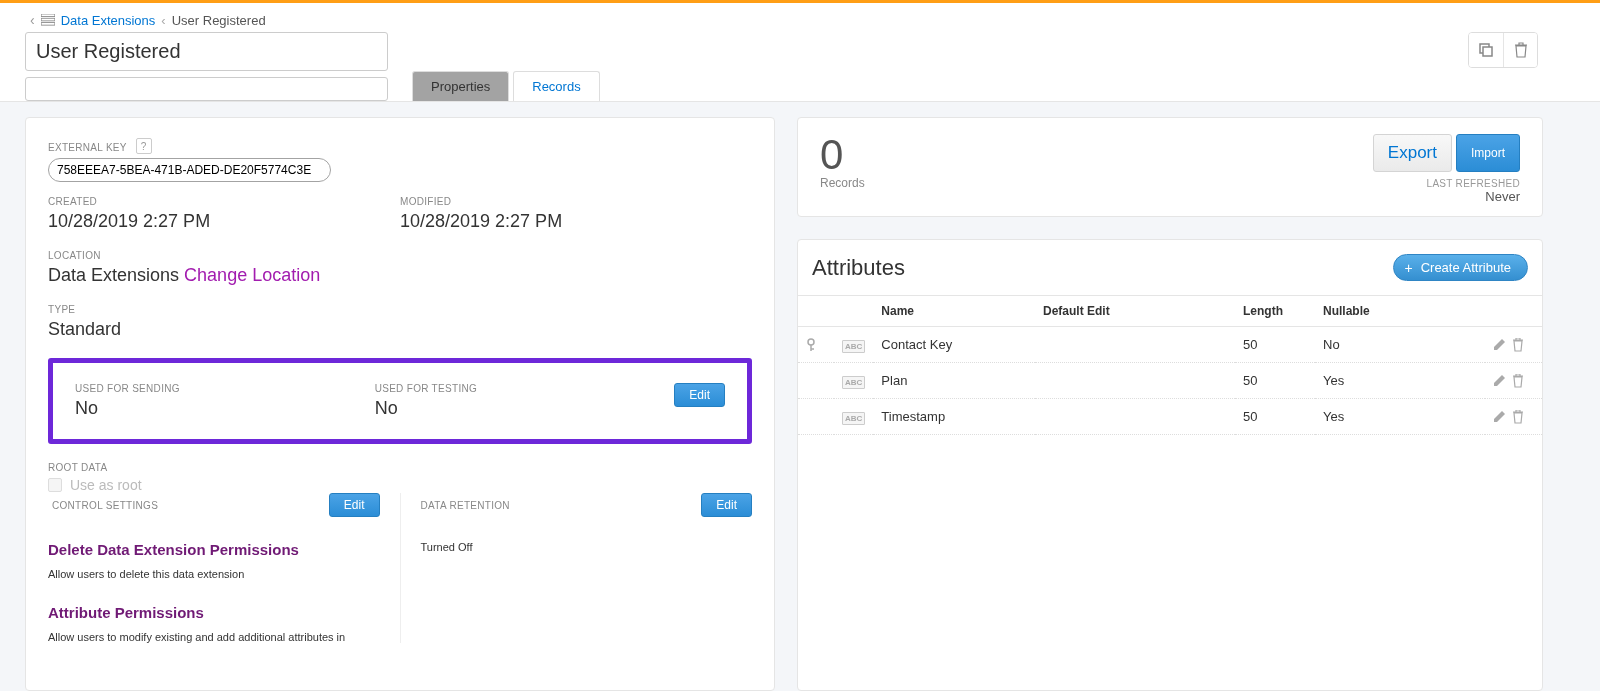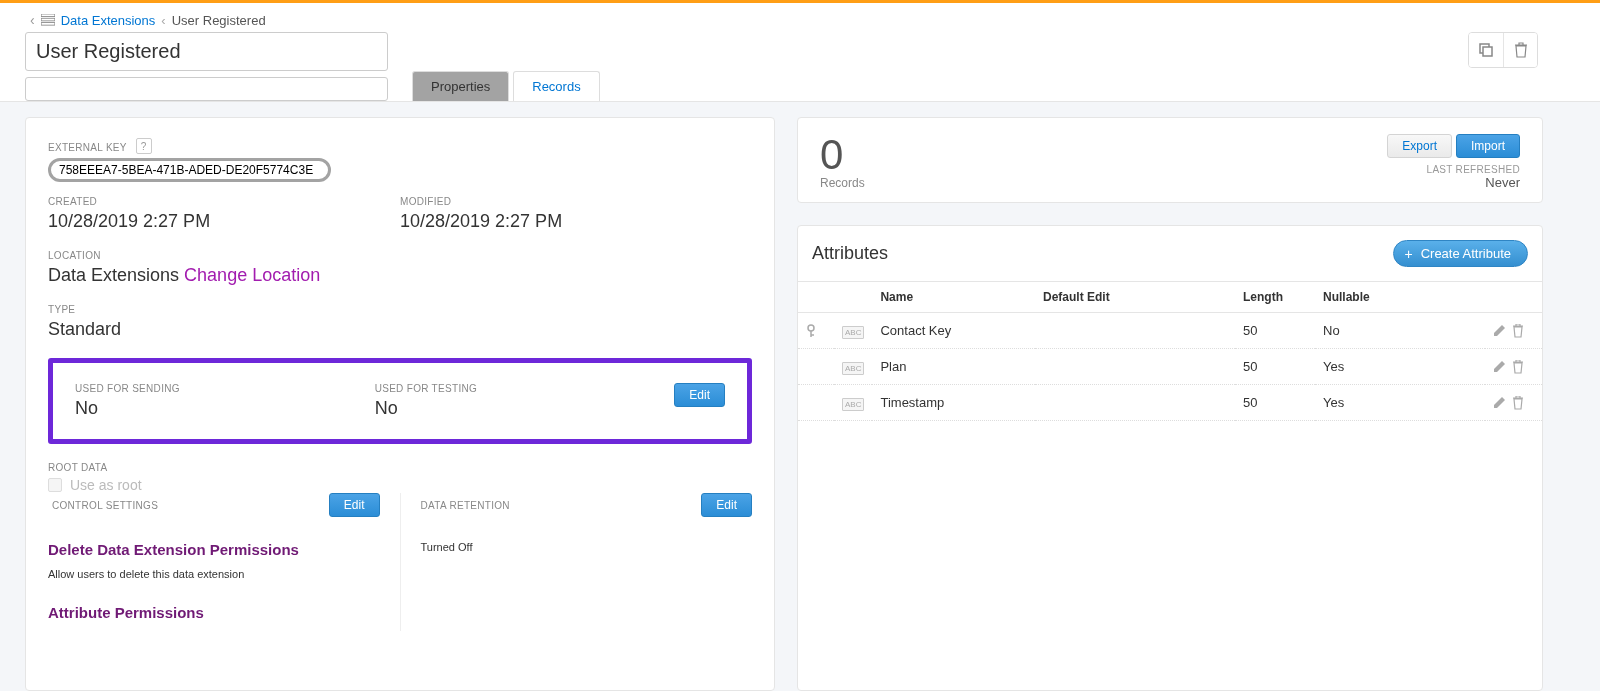--- a/index.html
+++ b/index.html
@@ -33,34 +33,34 @@
     .content-row { display: flex; gap: 22px; padding: 15px 25px 0 25px; flex: 1; min-height: 0; background: #f4f6f9; border-top: 1px solid #e5e5e5; }
     
     .left-panel { width: 750px; background: #fff; border: 1px solid #e5e5e5; border-radius: 4px; padding: 20px 22px; overflow: hidden; }
     
     .field-label { font-size: 10px; color: #888; letter-spacing: 0.3px; text-transform: uppercase; margin-bottom: 4px; }
     .field-value { font-size: 18px; color: #333; margin-bottom: 18px; }
     
     .help-badge { display: inline-flex; width: 16px; height: 16px; border: 1px solid #ccc; border-radius: 2px; color: #999; font-size: 10px; align-items: center; justify-content: center; margin-left: 6px; vertical-align: 1px; }
     
     .ext-key-row { margin-bottom: 14px; }
-    .ext-key-input { width: 283px; height: 24px; border: 3px solid #a3a3a3; border-radius: 12px; padding: 3px 8px; font-size: 12px; }
+    .ext-key-input { width: 283px; height: 24px; border: 1px solid #a3a3a3; border-radius: 12px; padding: 3px 8px; font-size: 12px; }
     
     .two-col { display: flex; }
     .two-col > div { flex: 1; }
     
     .link { color: #a21caf; cursor: pointer; }
     
     .inset-box { border: 5px solid #6d28d9; border-radius: 3px; padding: 20px 22px; margin-bottom: 18px; display: flex; align-items: flex-start; }
     .inset-box .col { flex: 1; }
     .inset-box .field-label { font-size: 10px; }
     .inset-box .field-value { font-size: 18px; margin-bottom: 0; }
     
     .btn-blue { background: linear-gradient(#4ba3e6, #2b8dd6); color: #fff; border: 1px solid #257fc1; border-radius: 3px; padding: 4px 14px; font-size: 12px; cursor: pointer; }
-    .btn-light { background: linear-gradient(#f8f8f8, #eaeaea); color: #0176d3; border: 1px solid #d4d4d4; border-radius: 3px; padding: 0 14px; font-size: 12px; cursor: pointer; }
+    .btn-light { background: linear-gradient(#f8f8f8, #eaeaea); color: #0176d3; border: 1px solid #d4d4d4; border-radius: 3px; padding: 8px 14px; font-size: 17px; cursor: pointer; }
     
     .root-data { }
     .checkbox-row { display: flex; align-items: center; gap: 8px; margin-top: 4px; }
     .fake-checkbox { width: 14px; height: 14px; border: 1px solid #ddd; border-radius: 2px; background: #f5f5f5; }
     .muted-text { color: #bbb; font-size: 14px; }
     
     .two-col-settings { display: flex; }
     .settings-col { flex: 1; padding-right: 20px; }
     .settings-col + .settings-col { border-left: 1px solid #eee; padding-left: 20px; padding-right: 0; }
     .settings-header { display: flex; justify-content: space-between; align-items: center; margin-bottom: 12px; }
@@ -73,35 +73,35 @@
     .records-count { display: flex; flex-direction: column; }
     .records-count .num { font-size: 42px; color: #555; line-height: 1; }
     .records-count .lbl { font-size: 12px; color: #888; }
     .records-right { text-align: right; }
     .records-right .btn-row { display: flex; gap: 4px; margin-bottom: 6px; }
     .records-right .refreshed-lbl { font-size: 10px; color: #999; letter-spacing: 0.3px; }
     .records-right .refreshed-val { font-size: 13px; color: #555; }
     
     .attributes-box { background: #fff; border: 1px solid #e5e5e5; border-radius: 4px; display: flex; flex-direction: column; flex: 1; overflow: hidden; }
     .attributes-header { display: flex; justify-content: space-between; align-items: center; padding: 14px 14px 14px 14px; border-bottom: 1px solid #e5e5e5; }
-    .attributes-header h3 { font-size: 18px; font-weight: normal; color: #333; }
+    .attributes-header h3 { font-size: 22px; font-weight: normal; color: #333; }
     .btn-create { background: linear-gradient(#5ab0ea, #348fd0); color: #fff; border: 1px solid #2f85c4; border-radius: 14px; padding: 5px 16px 5px 10px; font-size: 13px; cursor: pointer; display: flex; align-items: center; gap: 8px; }
     .plus { font-size: 14px; line-height: 1; }
     
     .attr-table { width: 100%; border-collapse: collapse; }
     .attr-table th { text-align: left; font-size: 12px; font-weight: bold; color: #333; padding: 8px 8px; border-bottom: 1px solid #e5e5e5; }
     .attr-table td { padding: 10px 8px; border-bottom: 1px dotted #ddd; font-size: 13px; color: #333; }
     .attr-table .col-key { width: 36px; text-align: center; }
     .attr-table .col-icon { width: 28px; }
     .attr-table .col-name { }
     .attr-table .col-default { width: 200px; }
     .attr-table .col-length { width: 80px; }
     .attr-table .col-nullable { width: 170px; }
     .attr-table .col-actions { width: 50px; text-align: right; padding-right: 18px; }
-    .abc-badge { font-size: 8px; font-weight: normal; color: #aaa; border: 1px solid #ccc; border-radius: 1px; padding: 1px 2px; background: #f5f5f5; }
+    .abc-badge { font-size: 8px; font-weight: bold; color: #aaa; border: 1px solid #ccc; border-radius: 1px; padding: 1px 2px; background: #f5f5f5; }
     .key-icon { color: #aaa; }
     .row-actions { display: flex; gap: 6px; color: #aaa; justify-content: flex-end; }
     .row-actions span { cursor: pointer; }
     
     svg { display: block; }
   </style>
 </head>
 <body>
 
 <div class="page">
@@ -201,20 +201,21 @@
       <div class="two-col-settings">
         <div class="settings-col">
           <div class="settings-header">
             <div class="field-label" style="margin:4px">CONTROL SETTINGS</div>
             <button class="btn-blue">Edit</button>
           </div>
           <div class="settings-body">
             <h4>Delete Data Extension Permissions</h4>
             <p>Allow users to delete this data extension</p>
             <h4>Attribute Permissions</h4>
+            <p>Allow users to modify existing and add additional attributes in</p>
           </div>
         </div>
         <div class="settings-col">
           <div class="settings-header">
             <div class="field-label" style="margin:0">DATA RETENTION</div>
             <button class="btn-blue">Edit</button>
           </div>
           <div class="settings-body">
             <p style="margin-top:24px">Turned Off</p>
           </div>

